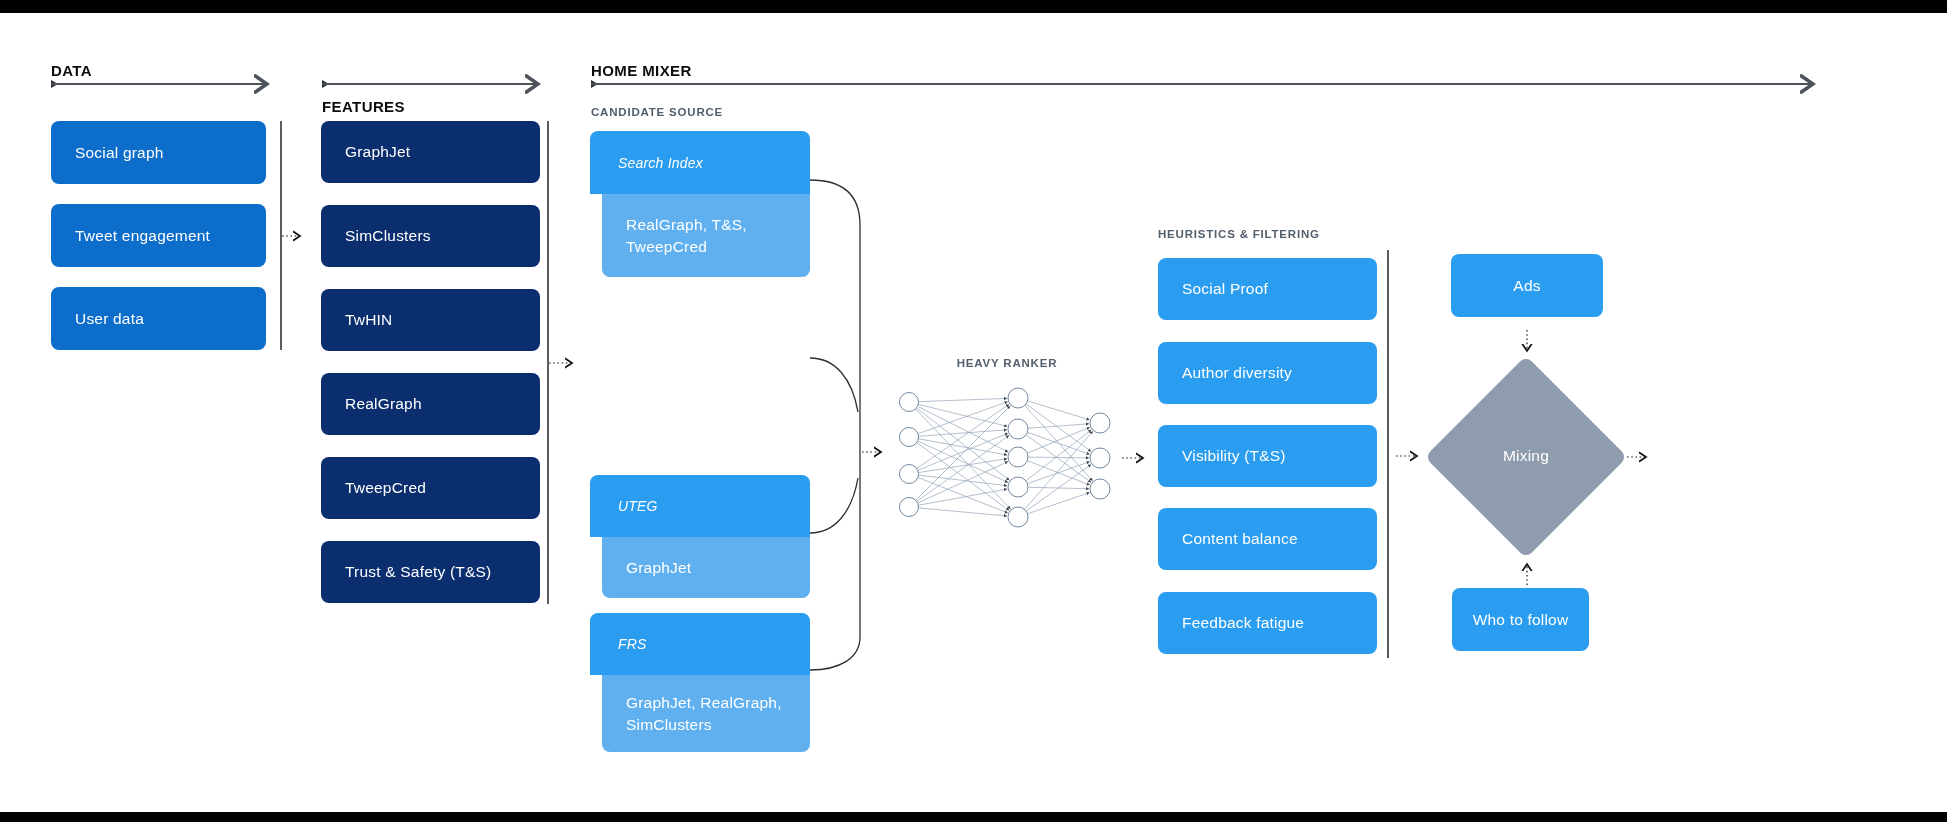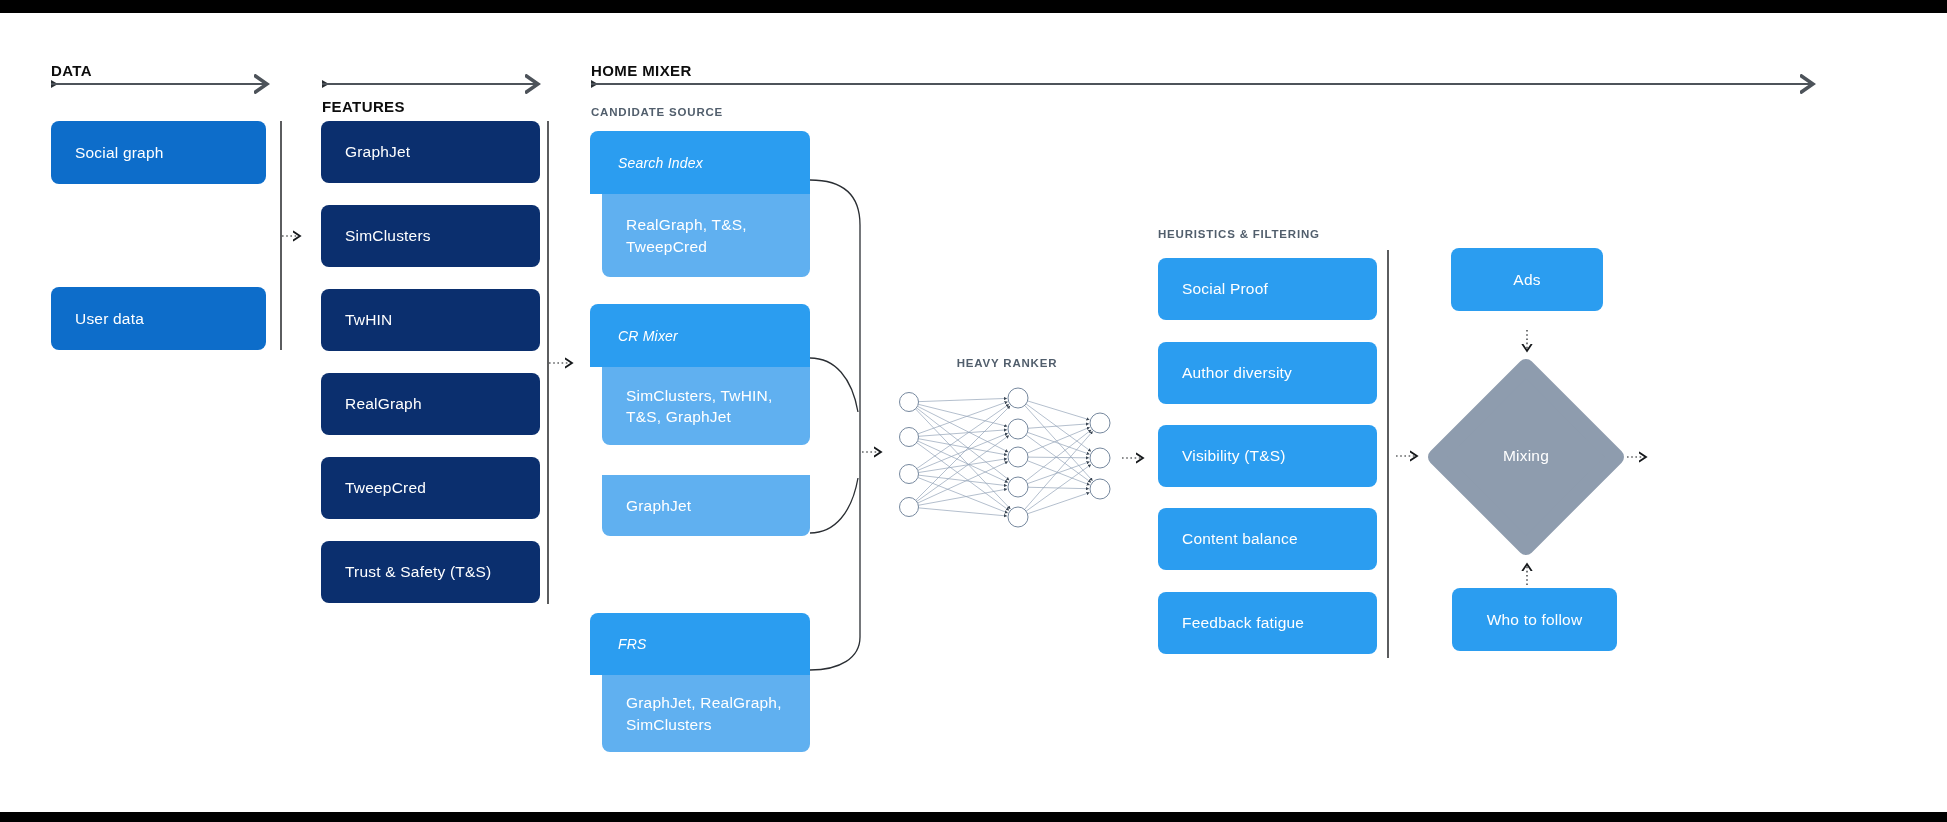--- a/index.html
+++ b/index.html
@@ -155,51 +155,48 @@
 
   <div class="hdr" style="left:51px;top:62px;">DATA</div>
   <div class="hdr" style="left:322px;top:62px;margin-top:36px;">FEATURES</div>
   <div class="hdr" style="left:591px;top:62px;">HOME MIXER</div>
 
   <div class="sublabel" style="left:591px;top:106px;">CANDIDATE SOURCE</div>
   <div class="sublabel" style="left:927px;top:357px;width:160px;text-align:center;">HEAVY RANKER</div>
   <div class="sublabel" style="left:1158px;top:228px;">HEURISTICS &amp; FILTERING</div>
 
   <div class="box data" style="top:121px;">Social graph</div>
+  <div class="box data" style="top:204px;">Tweet engagement</div>
   <div class="box data" style="top:287px;">User data</div>
 
   <div class="box feat" style="top:121px;">GraphJet</div>
   <div class="box feat" style="top:205px;">SimClusters</div>
   <div class="box feat" style="top:289px;">TwHIN</div>
   <div class="box feat" style="top:373px;">RealGraph</div>
   <div class="box feat" style="top:457px;">TweepCred</div>
   <div class="box feat" style="top:541px;">Trust &amp; Safety (T&amp;S)</div>
 
   <div class="cand" style="top:131px;">
     <div class="cap" style="height:63px;">Search Index</div>
     <div class="sub" style="height:83px;">RealGraph, T&amp;S,
 TweepCred</div>
   </div>
-  <div class="cand" style="top:304px;">
-    <div class="cap" style="height:63px;">CR Mixer</div>
-    <div class="sub" style="height:78px;">SimClusters, TwHIN,
-T&amp;S, GraphJet</div>
-  </div>
   <div class="cand" style="top:475px;">
+    <div class="cap" style="height:62px;">UTEG</div>
     <div class="sub" style="height:61px;">GraphJet</div>
   </div>
   <div class="cand" style="top:613px;">
     <div class="cap" style="height:62px;">FRS</div>
     <div class="sub" style="height:77px;">GraphJet, RealGraph,
 SimClusters</div>
   </div>
 
   <div class="box heur" style="top:258px;">Social Proof</div>
   <div class="box heur" style="top:342px;">Author diversity</div>
   <div class="box heur" style="top:425px;">Visibility (T&amp;S)</div>
   <div class="box heur" style="top:508px;">Content balance</div>
   <div class="box heur" style="top:592px;">Feedback fatigue</div>
 
-  <div class="box center" style="left:1451px;top:248px;width:152px;height:63px;background:var(--azure_box,#2b9df0);">Ads</div>
+  <div class="box center" style="left:1451px;top:254px;width:152px;height:63px;background:var(--azure_box,#2b9df0);">Ads</div>
   <div class="diamond-label">Mixing</div>
-  <div class="box center" style="left:1452px;top:588px;width:165px;height:63px;background:var(--azure_box,#2b9df0);">Who to follow</div>
+  <div class="box center" style="left:1452px;top:588px;width:137px;height:63px;background:var(--azure_box,#2b9df0);">Who to follow</div>
 
 </div>
 
 </body></html>

